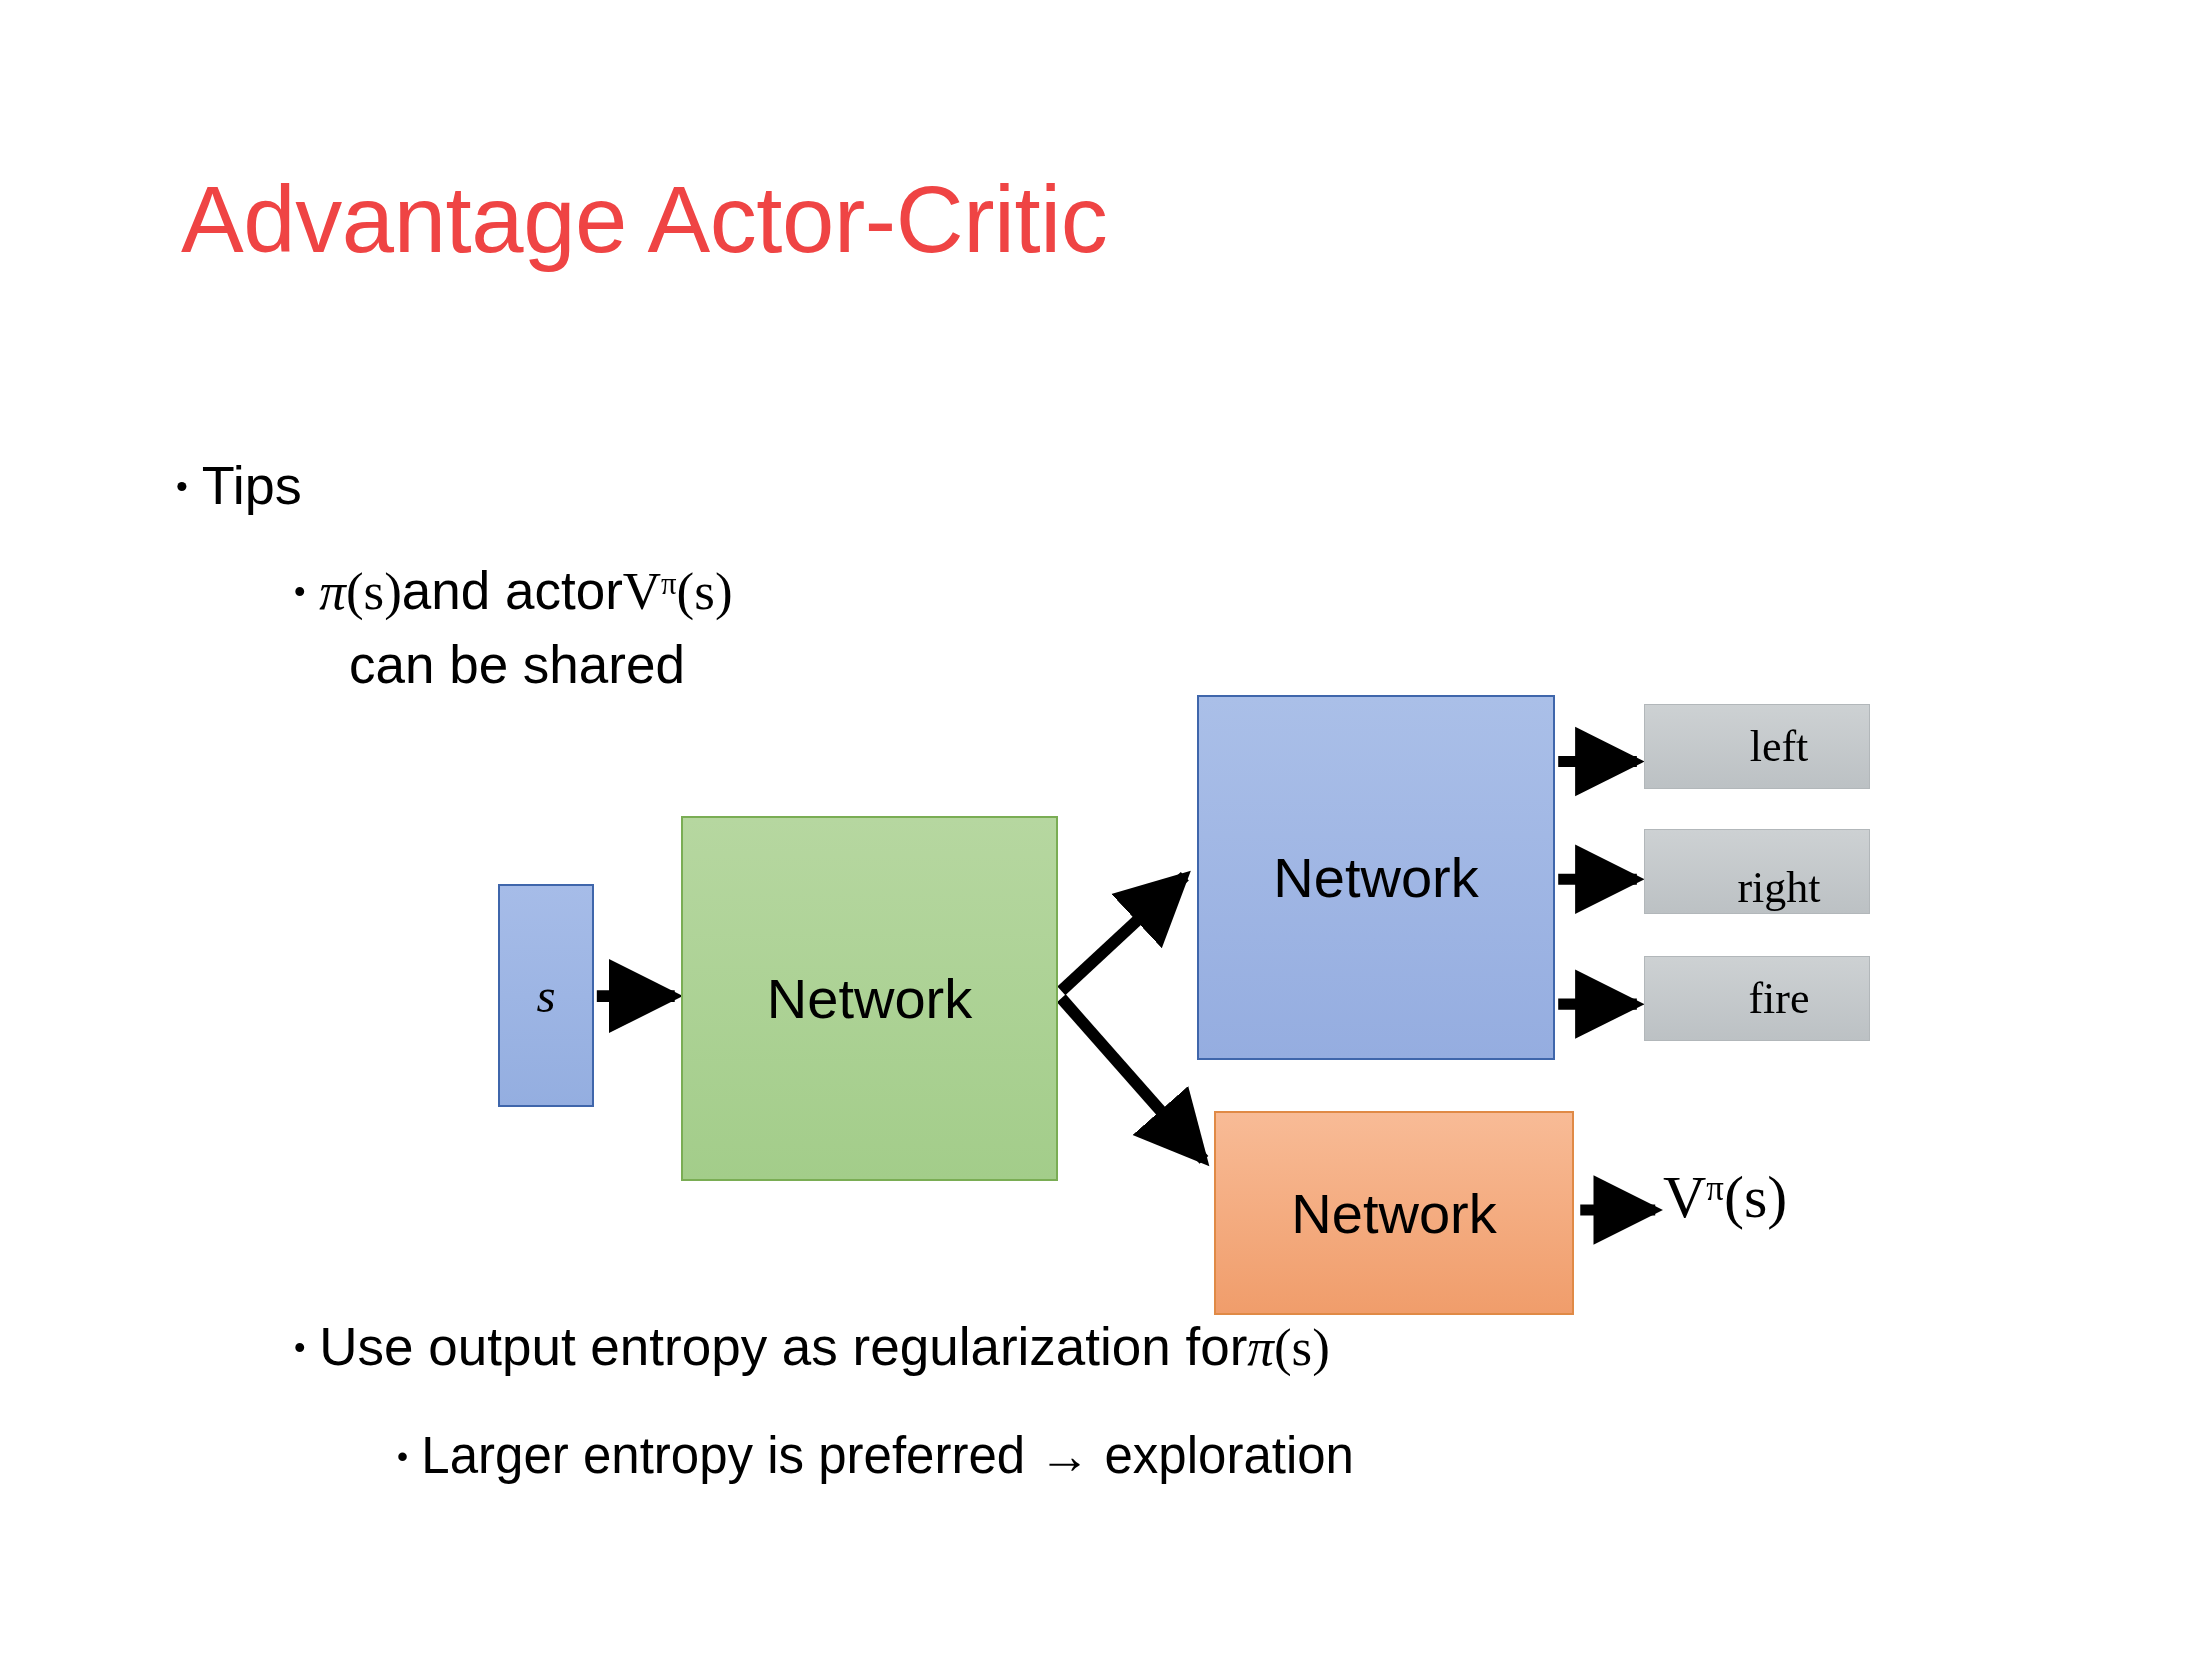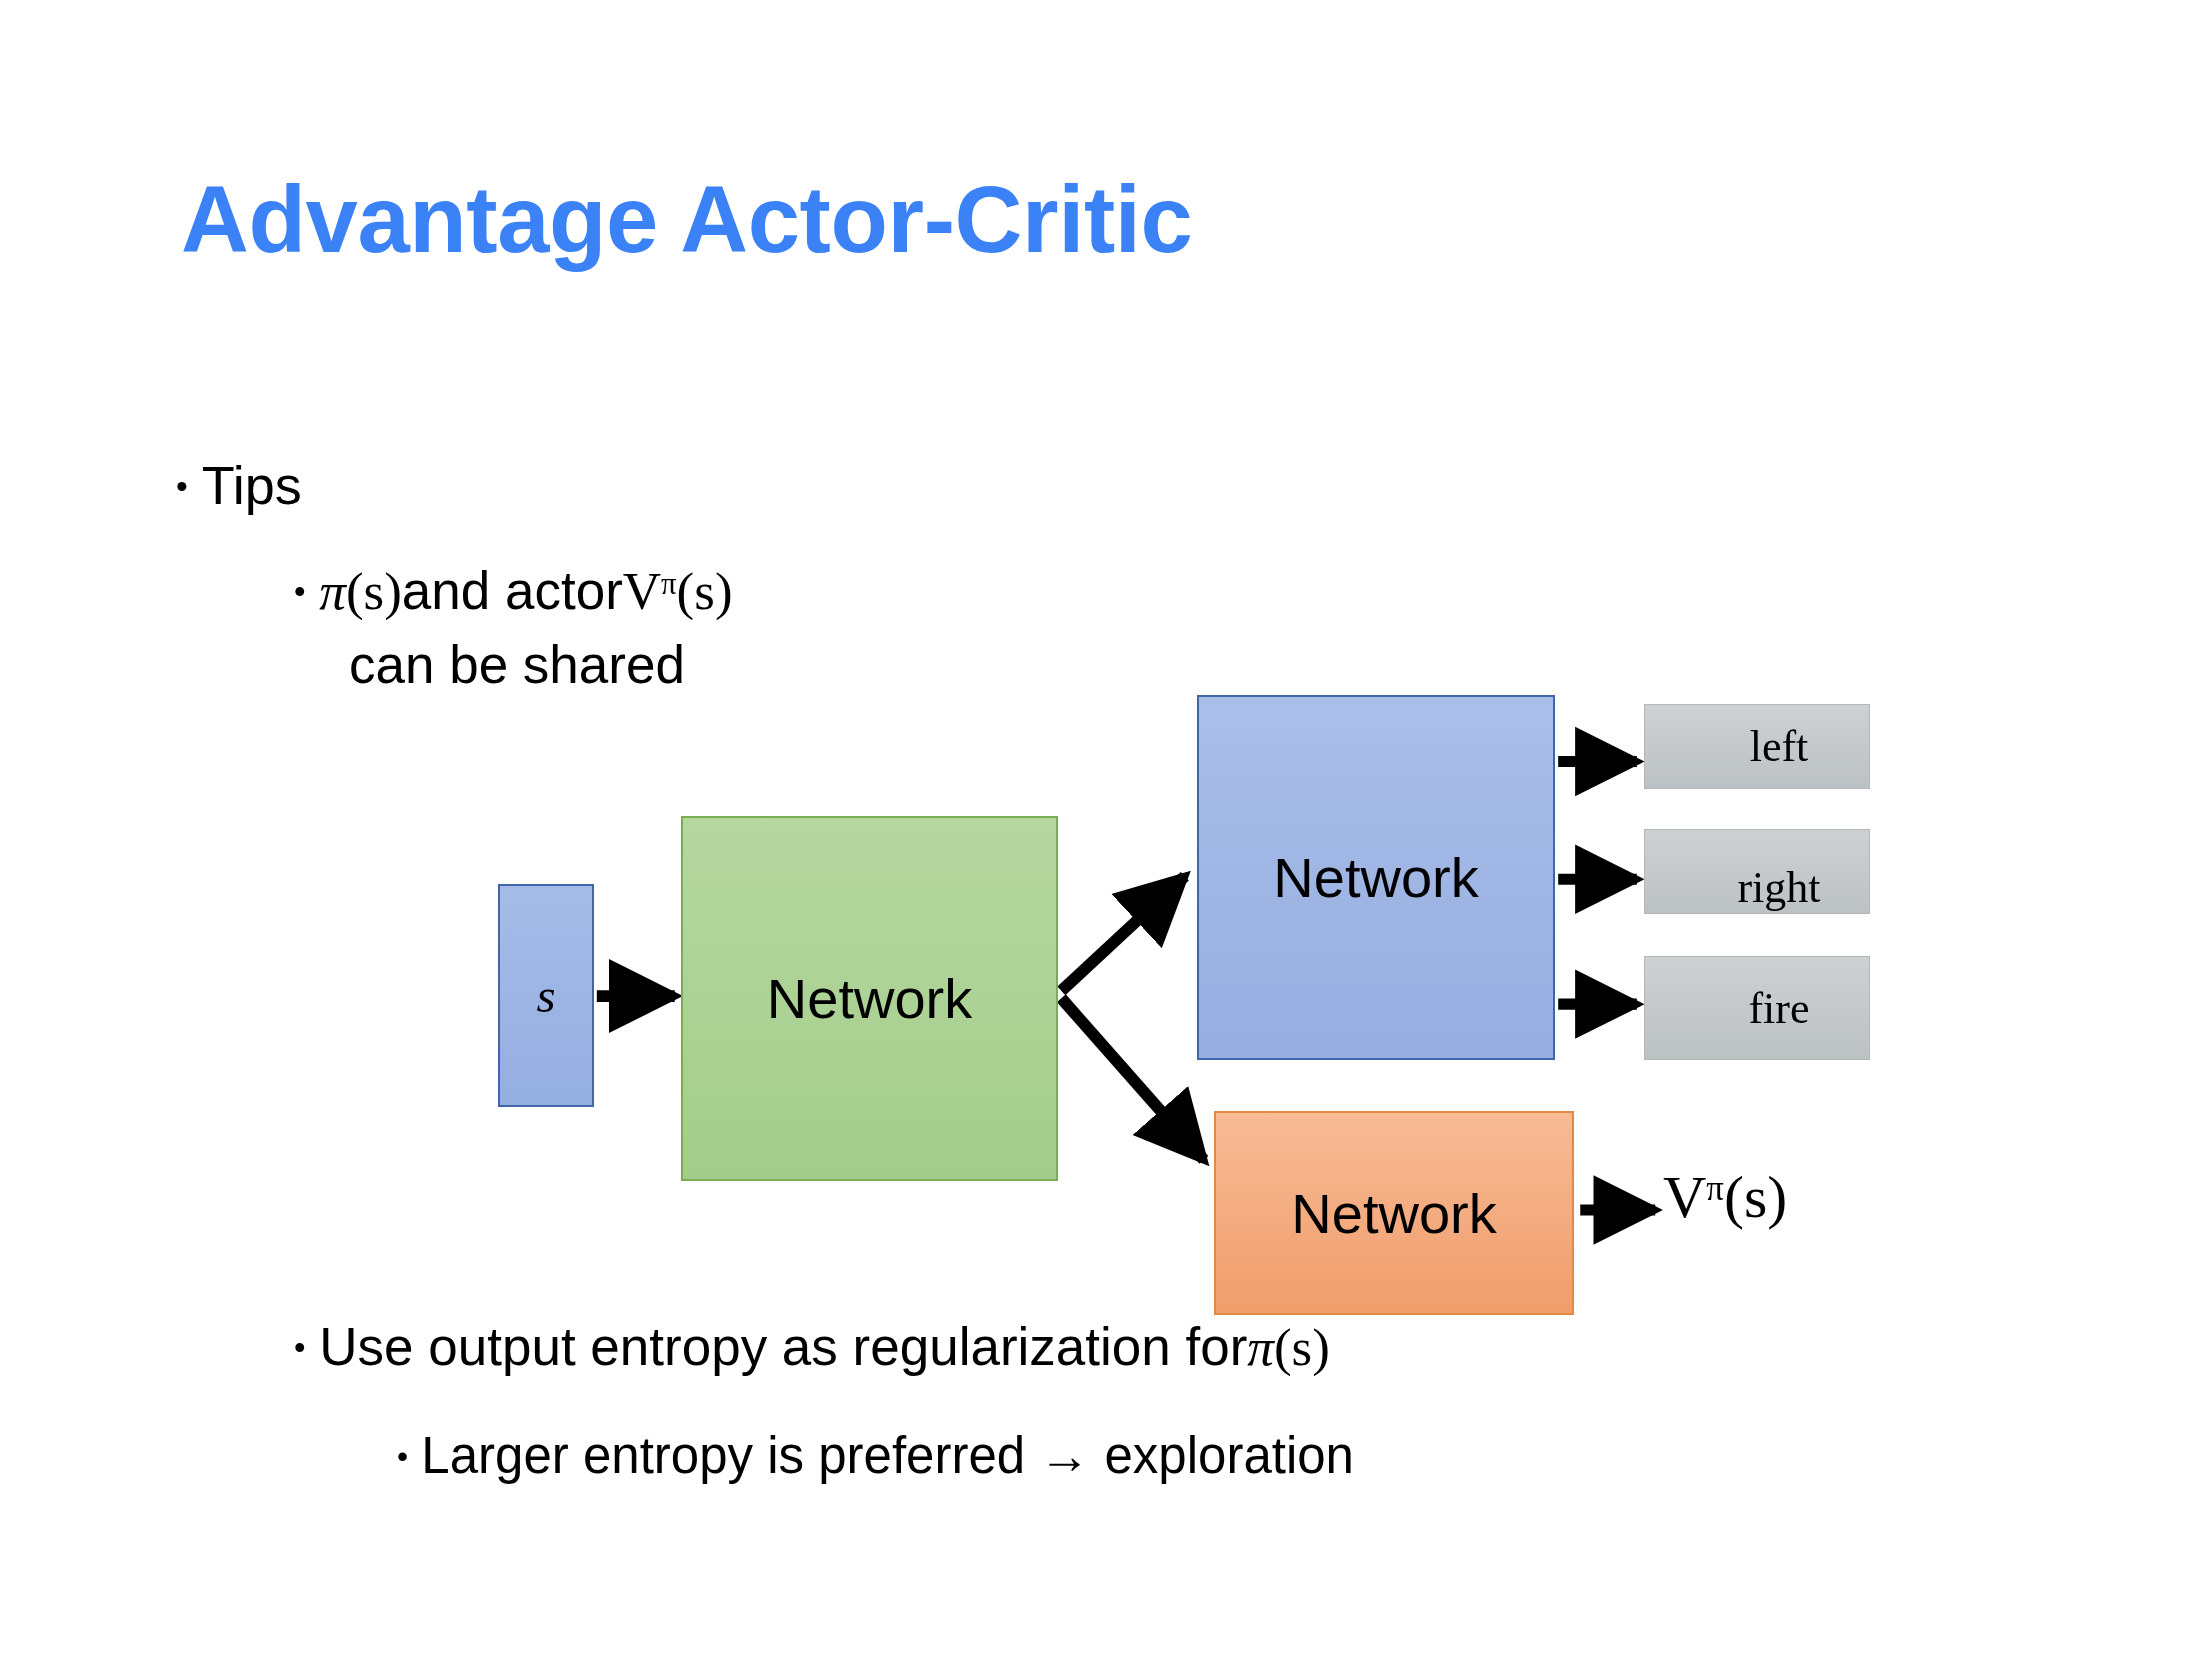--- a/index.html
+++ b/index.html
@@ -23,24 +23,24 @@
     background: #ffffff;
   }
 
   
   .title {
     position: absolute;
     left: 181px;
     top: 171px;
     font-family: "Liberation Sans", sans-serif;
     font-size: 94px;
-    font-weight: 700;
+    font-weight: 400;
     letter-spacing: -0.4px;
     line-height: 1.05;
-    color: #3b82f6;
+    color: #ef4444;
     white-space: nowrap;
   }
 
   
   .bullet {
     position: absolute;
     display: flex;
     align-items: baseline;
     white-space: nowrap;
     font-family: "Liberation Sans", sans-serif;
@@ -148,21 +148,21 @@
   .out-box {
     background: linear-gradient(180deg, #cdd1d3 0%, #bcc1c4 100%);
     border: 1.5px solid #b2b7ba;
     font-family: "Liberation Serif", serif;
     font-size: 44px;
     color: #000000;
     padding-left: 44px;
   }
   .out-left  { left: 1644px; top: 704px;  width: 226px; height: 85px; }
   .out-right { left: 1644px; top: 829px; width: 226px; height: 85px; align-items: flex-end; }
-  .out-fire  { left: 1644px; top: 956px; width: 226px; height: 104px; }
+  .out-fire  { left: 1644px; top: 956px; width: 226px; height: 85px; }
 
   .vpi-label {
     position: absolute;
     left: 1663px;
     top: 1163px;
     font-family: "Liberation Serif", serif;
     font-size: 60px;
     white-space: nowrap;
     color: #000000;
   }

